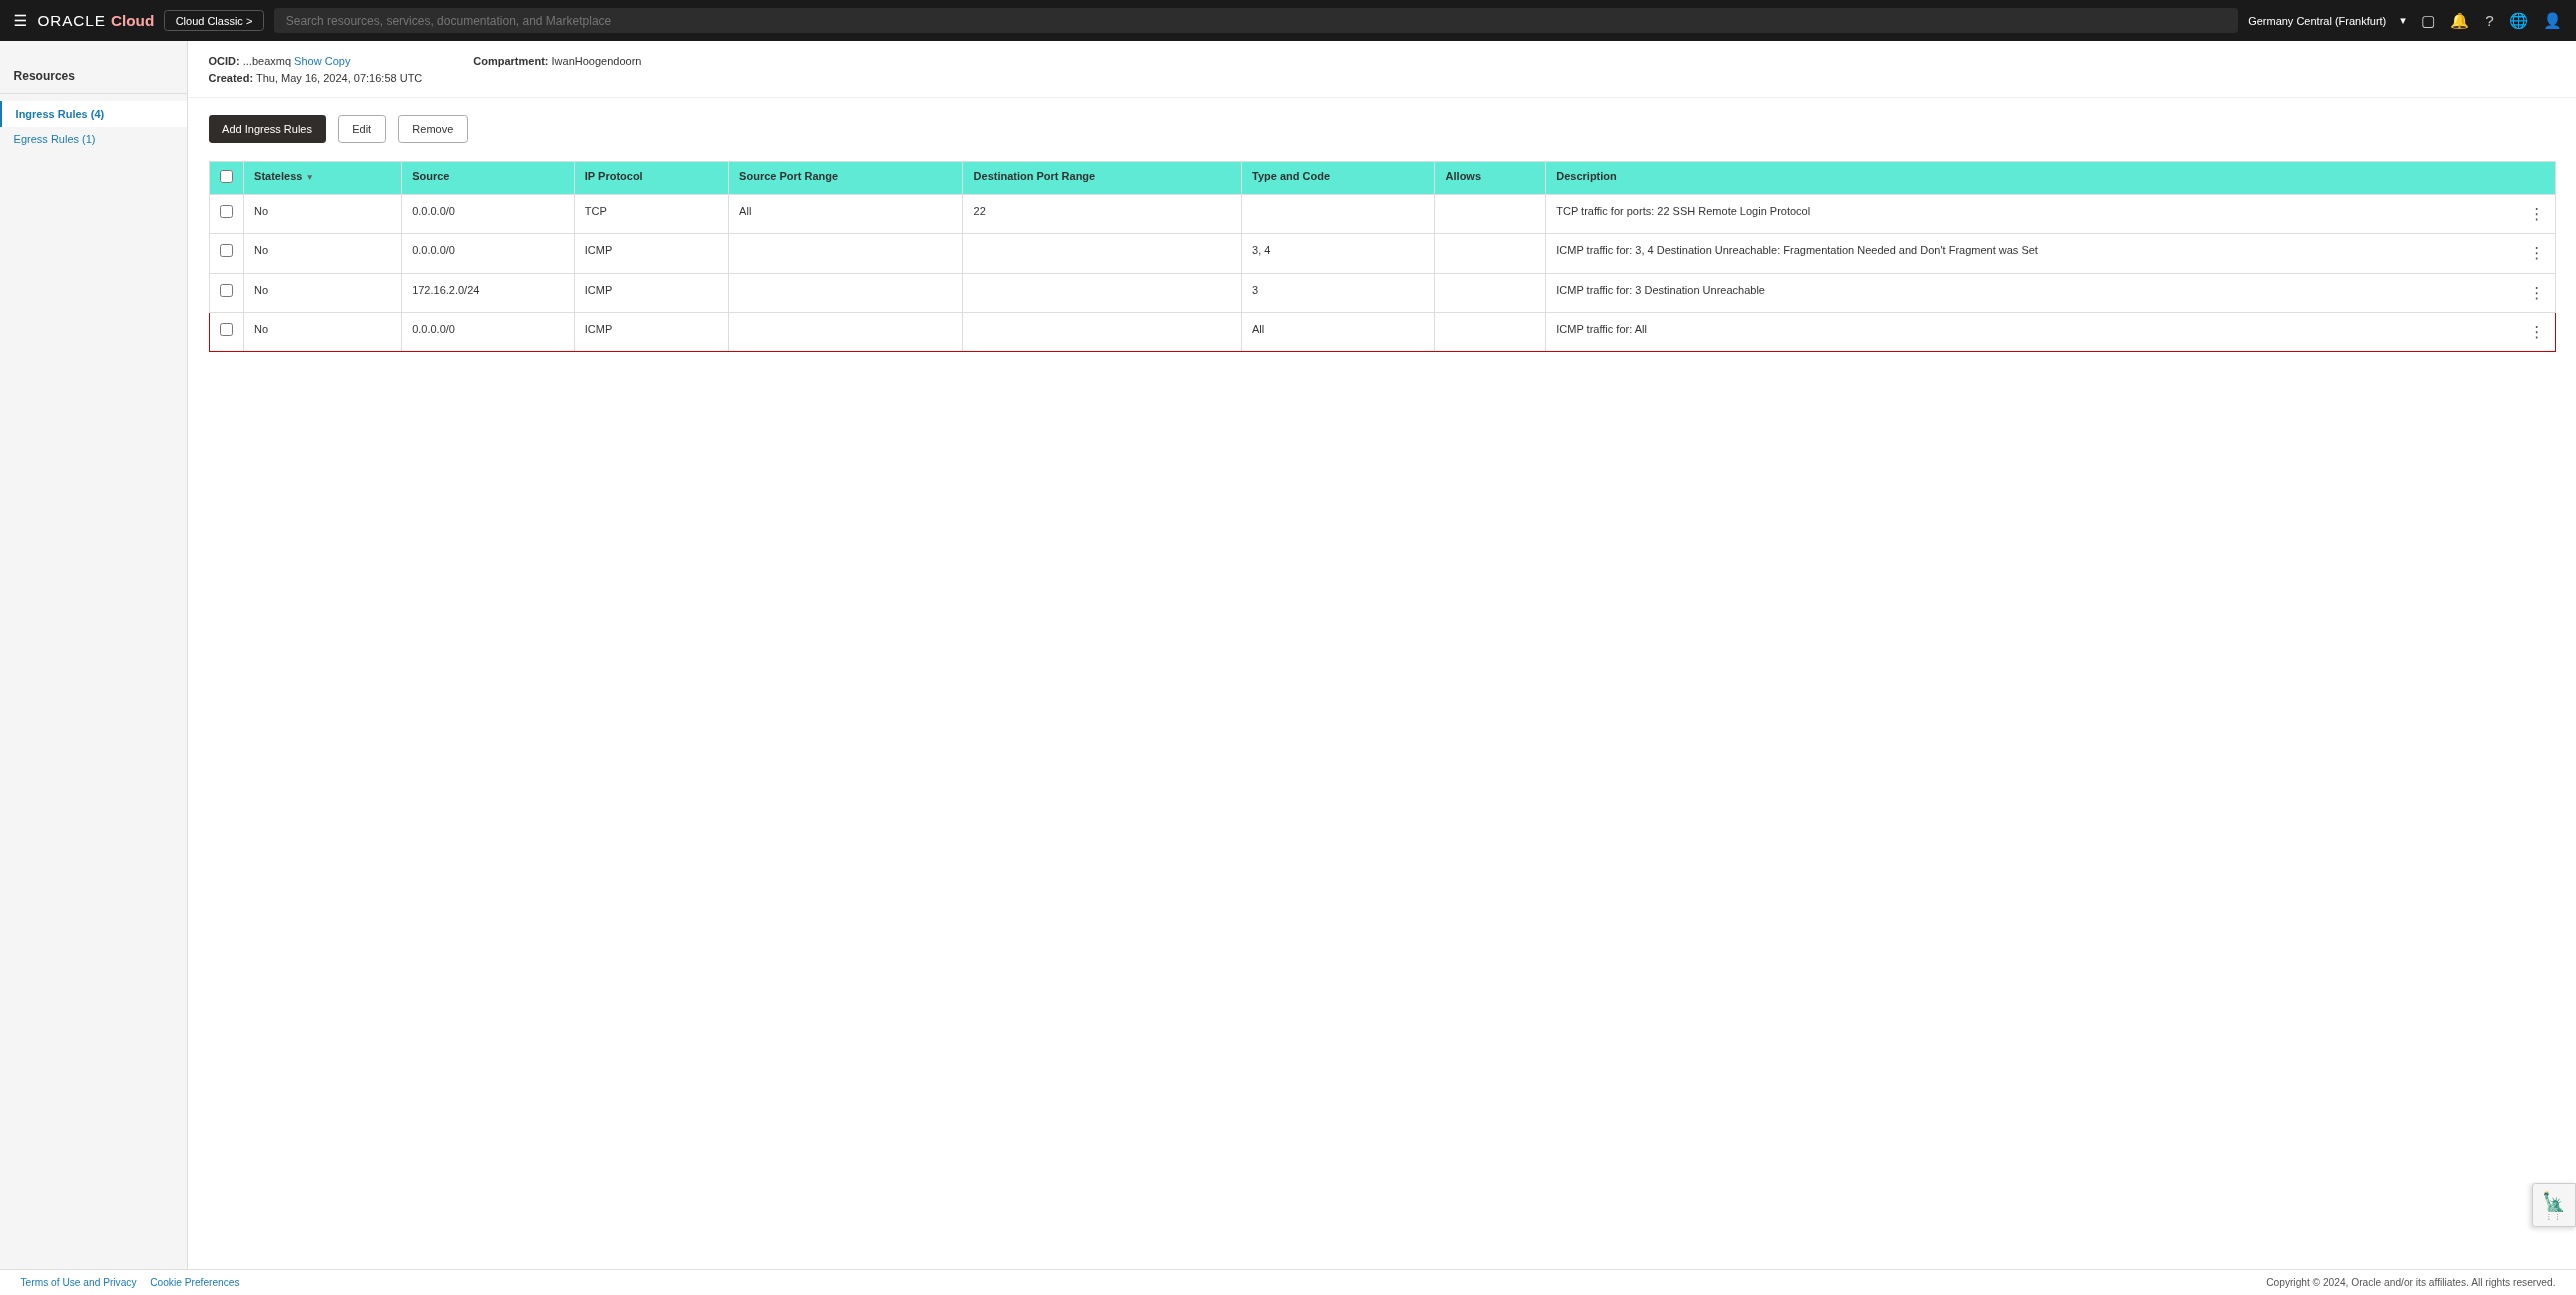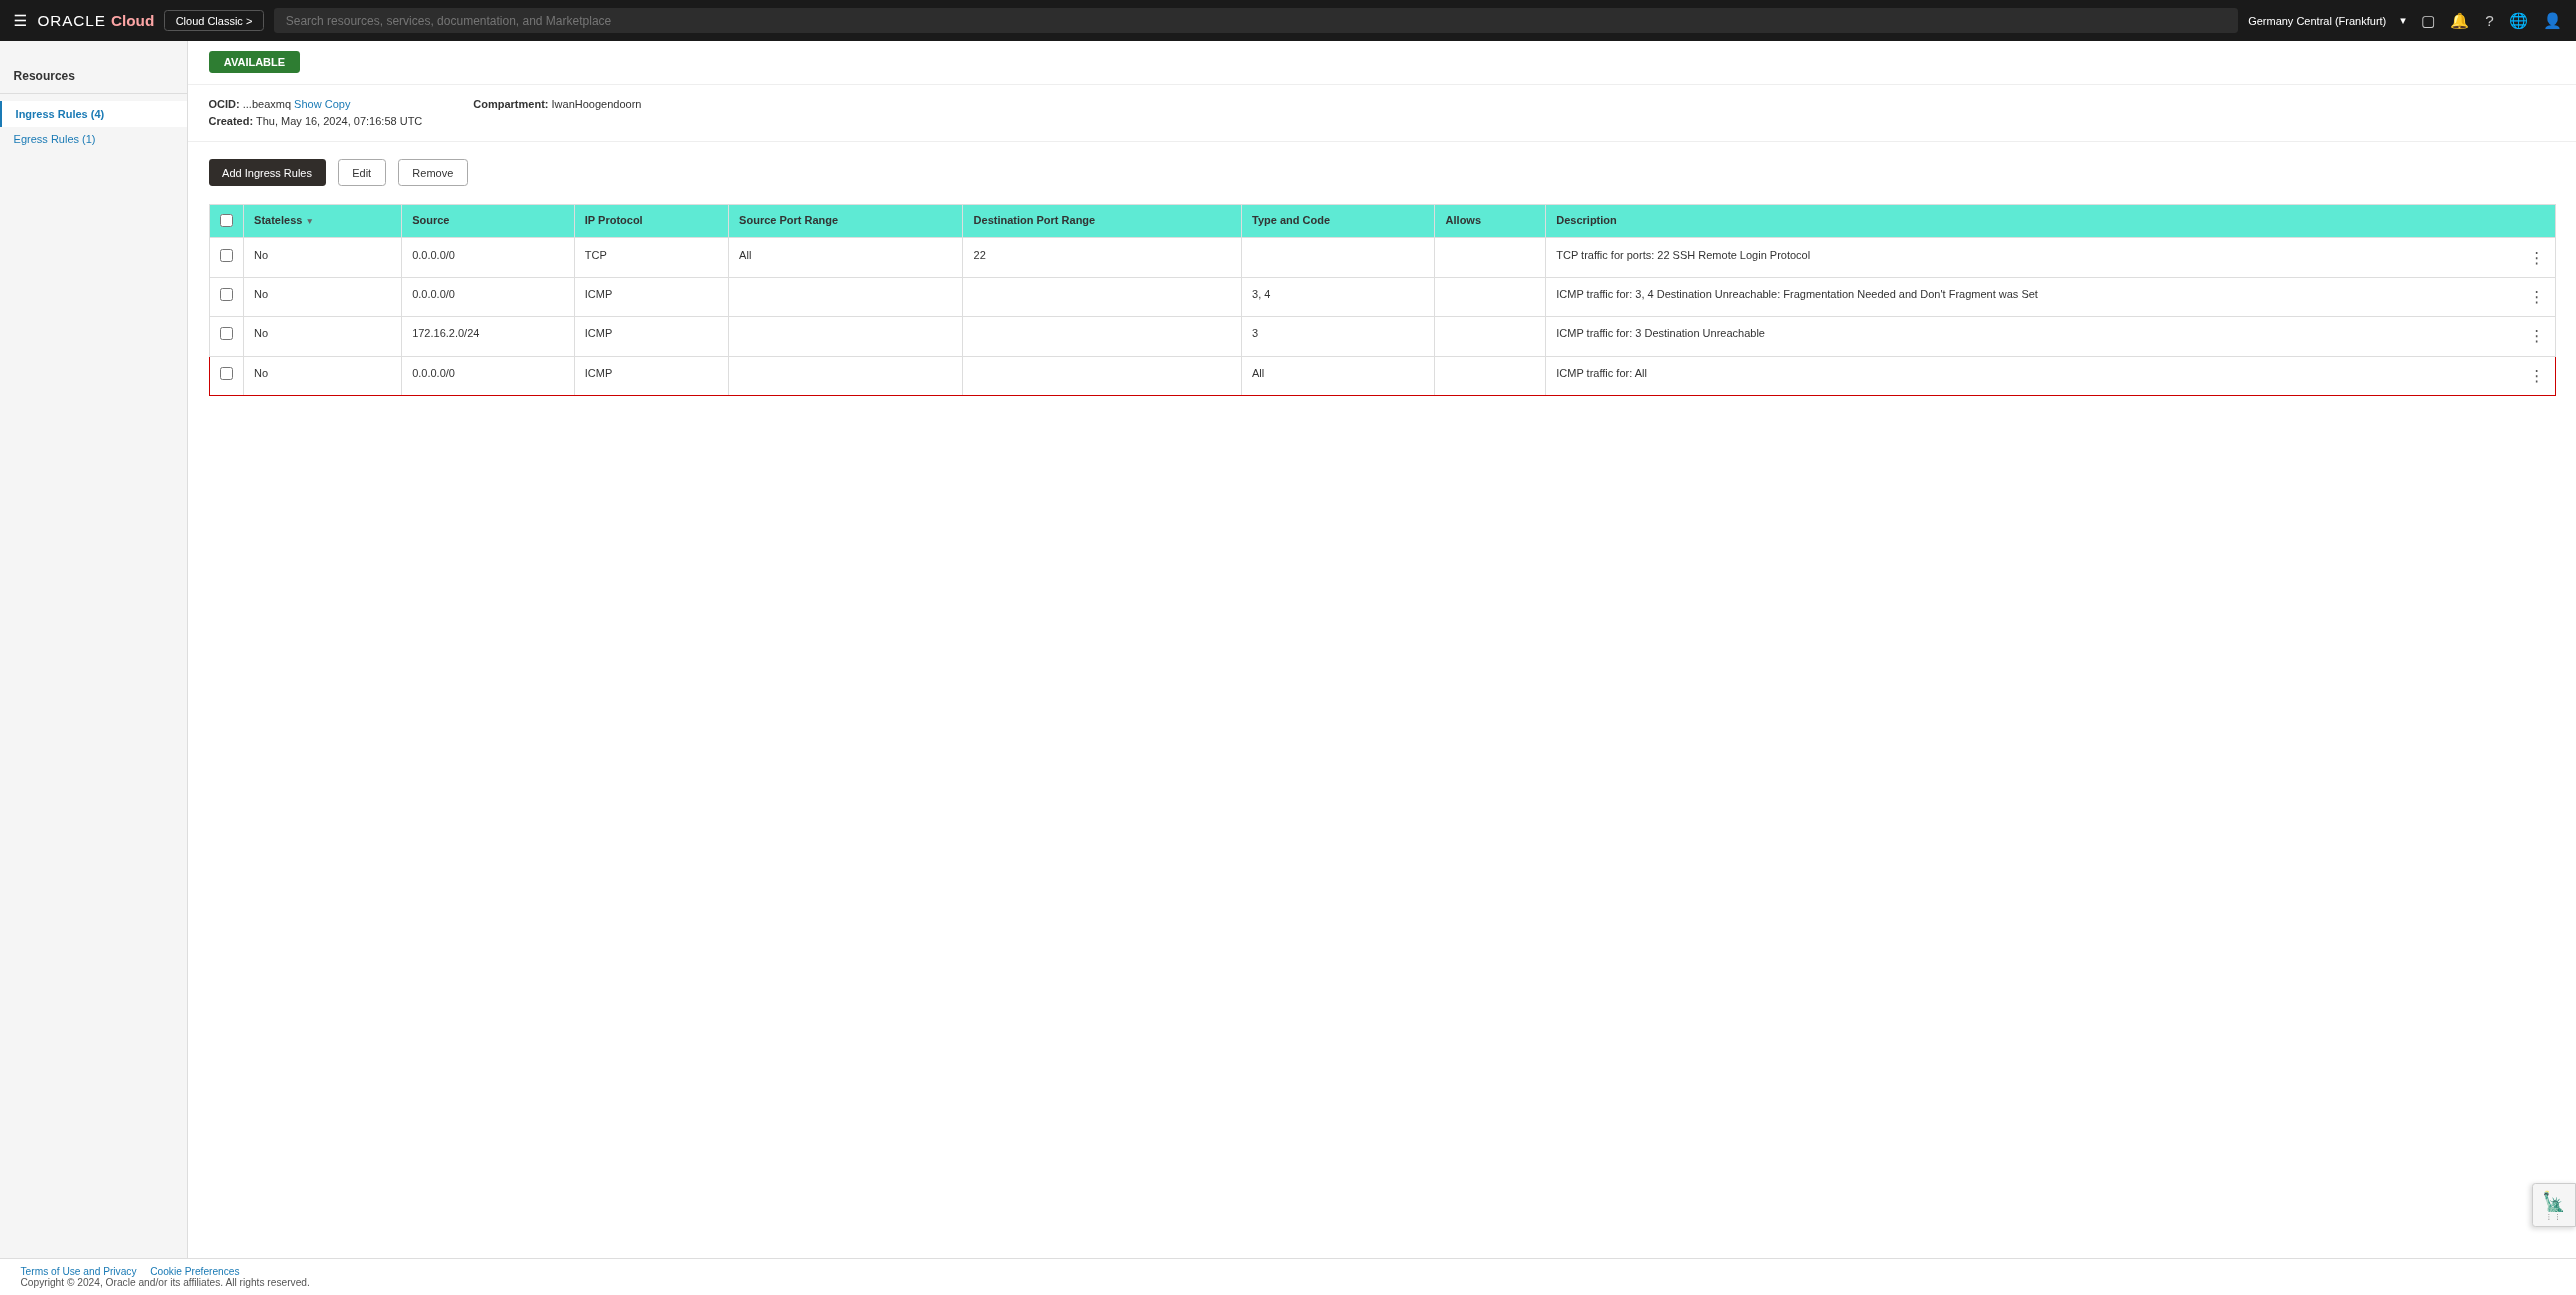--- a/index.html
+++ b/index.html
@@ -261,21 +261,20 @@
       border-top: 0.9px solid #ddd;
       padding: 6.8px 20.5px;
       display: flex;
       justify-content: space-between;
       font-size: 10.2px;
       color: #555;
       position: fixed;
       bottom: 0;
       left: 0;
       right: 0;
-      flex-direction: column;
     }
     .bottom-links { display: flex; gap: 13.6px; }
     .bottom-link { color: #1a7ab5; cursor: pointer; text-decoration: none; }
   </style>
 </head>
 <body>
 
 <nav class="top-nav">
   <span class="hamburger-icon">☰</span>
   <div class="oracle-logo">
@@ -300,23 +299,20 @@
 <div class="main-layout">
 
   <aside class="sidebar">
     <div class="sidebar-header">Resources</div>
     <div class="sidebar-item active">Ingress Rules (4)</div>
     <div class="sidebar-item">Egress Rules (1)</div>
   </aside>
 
   <main class="content">
 
-    <div class="status-section">
-      <span class="status-badge">AVAILABLE</span>
-    </div>
 
     <div class="resource-info">
       <div class="resource-info-left">
         <div class="info-item">
           <span class="info-label">OCID:</span>
           <span>...beaxmq</span>
           <a class="info-link">Show</a>
           <a class="info-link">Copy</a>
         </div>
         <div class="info-item">

